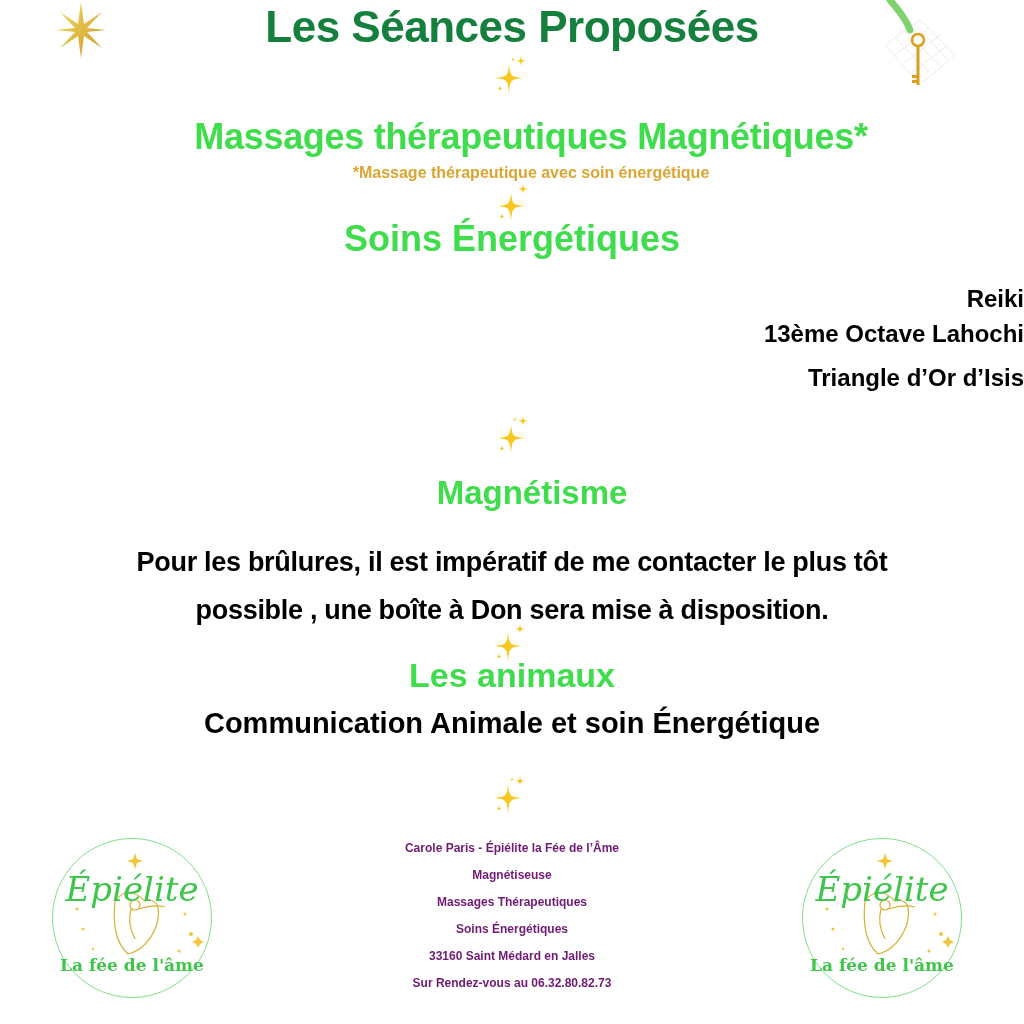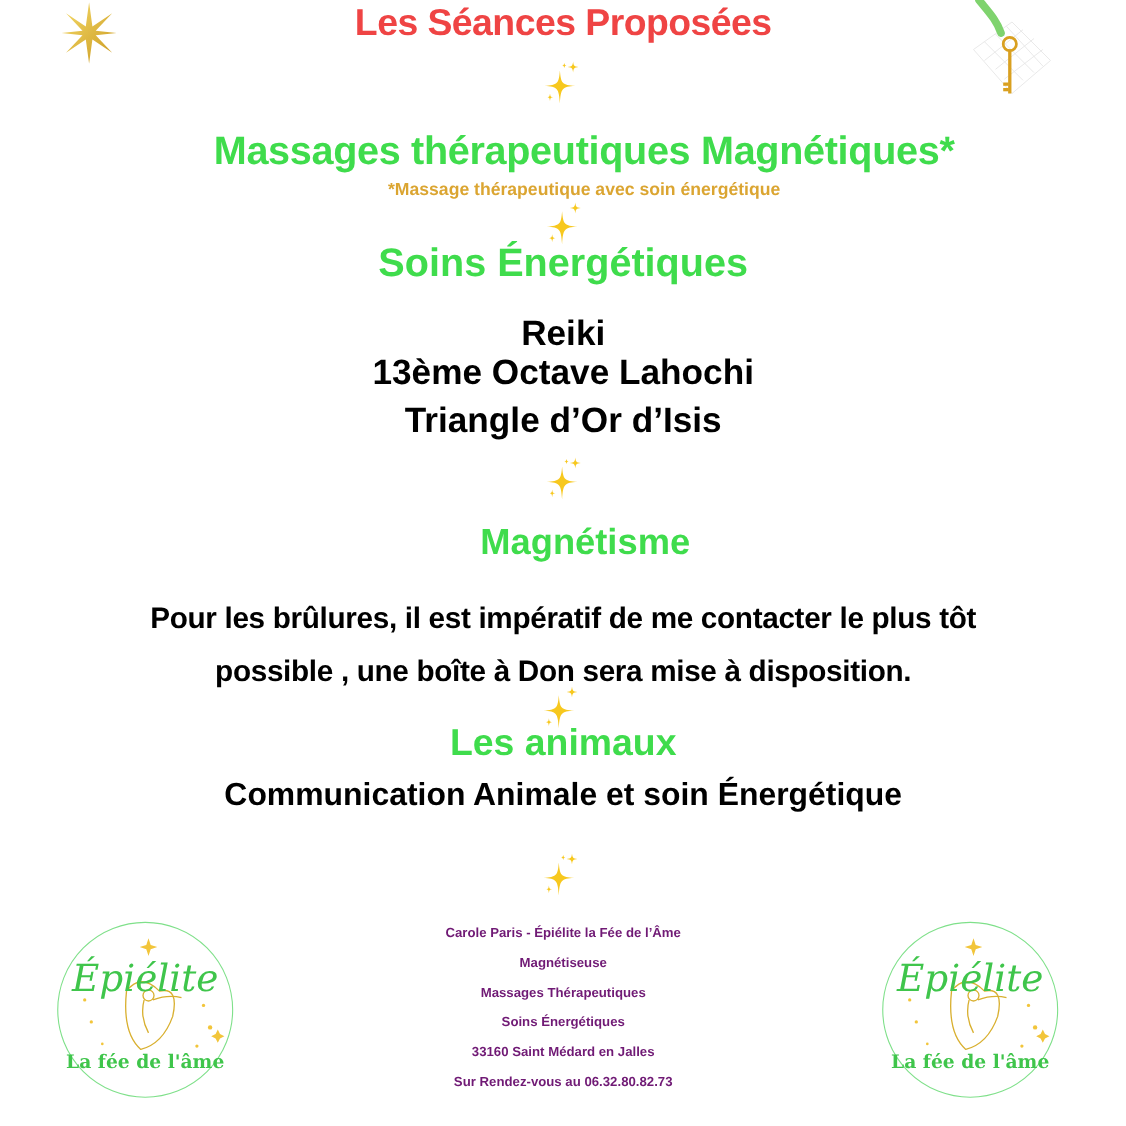--- a/index.html
+++ b/index.html
@@ -6,27 +6,27 @@
   body {
     width: 1024px; height: 1024px; background: #ffffff;
     position: relative; overflow: hidden;
     font-family: "Liberation Sans", "DejaVu Sans", sans-serif;
   }
   .abs { position: absolute; }
   .center-text {
     position: absolute; left: 0; width: 1024px; text-align: center;
     font-weight: bold; white-space: nowrap;
   }
-  .title { top: 2px; font-size: 34px; color: #ef4444; letter-spacing: -0.5px; }
+  .title { top: 2px; font-size: 44px; color: #15803d; letter-spacing: -0.5px; }
   .green { color: #3fdc4c; }
   .h-massage { top: 116px; font-size: 36px; letter-spacing: -0.3px; padding-left: 19px; }
   .note { top: 164px; font-size: 16px; color: #dba531; padding-left: 19px; }
   .h-soins { top: 218px; font-size: 36px; }
   .black { color: #000; }
-  .item { font-size: 32px; }
+  .item { font-size: 24px; text-align: right; }
   .h-magn { top: 474px; font-size: 33px; padding-left: 20px; }
   .para { font-size: 27px; letter-spacing: -0.3px; margin-top: 11px; }
   .h-animaux { top: 656px; font-size: 34px; }
   .comm { top: 707px; font-size: 29px; }
   .footer-line { font-size: 12px; color: #701a75; }
   .sparkle { position: absolute; width: 50px; height: 50px; }
   .logo { position: absolute; width: 158px; height: 158px; border-radius: 50%; border: 1.5px solid #7fe08a; background: #fff; }
 </style>
 </head>
 <body>

